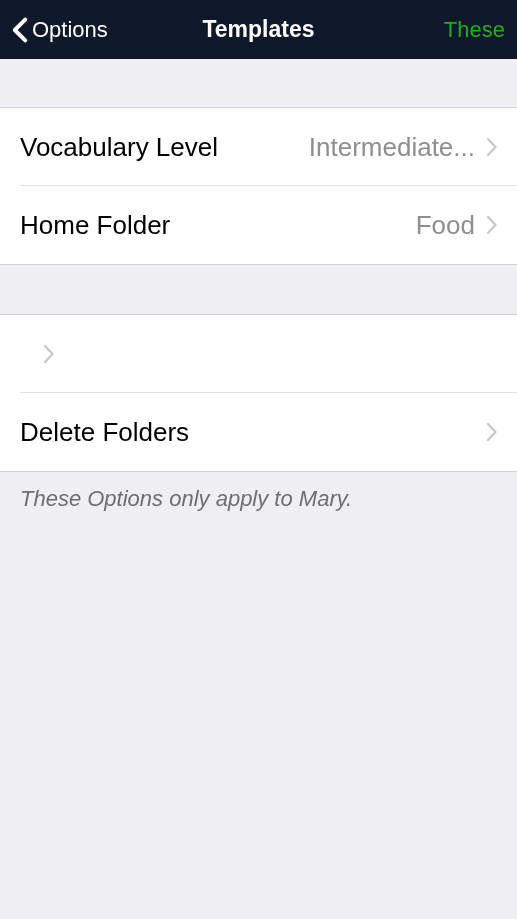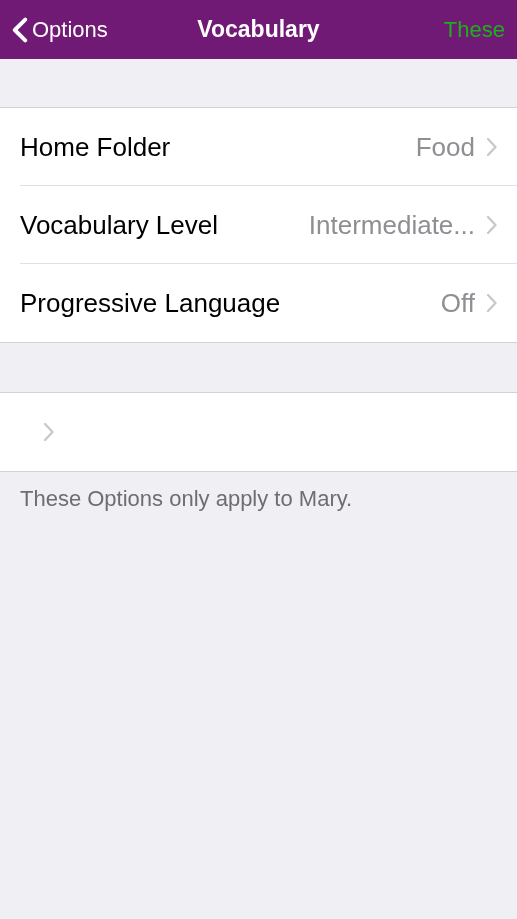--- a/index.html
+++ b/index.html
@@ -9,21 +9,21 @@
       -webkit-font-smoothing: antialiased;
     }
     body {
       font-family: -apple-system, BlinkMacSystemFont, "Helvetica Neue", Helvetica, Arial, sans-serif;
       background-color: #efeff4;
       width: 517px;
       height: 919px;
       overflow: hidden;
     }
     .navbar {
-      background-color: #701a75;
+      background-color: #0f172a;
       height: 59px;
       display: flex;
       align-items: center;
       justify-content: space-between;
       padding: 8px 12px;
       position: relative;
     }
     .navbar-back {
       display: flex;
       align-items: center;
@@ -103,65 +103,55 @@
       height: 18px;
       display: block;
     }
     .spacer-mid {
       height: 49px;
     }
     .footer-text {
       padding: 14px 20px;
       font-size: 22px;
       color: #6d6d72;
+      font-style: italic;
     }
   </style>
 </head>
 <body>
 
 <div class="navbar">
   <div class="navbar-back">
     <svg viewBox="0 0 12 20" fill="none">
       <path d="M10 2 L2 10 L10 18" stroke="#ffffff" stroke-width="3" stroke-linecap="round" stroke-linejoin="round"></path>
     </svg>
     <span>Options</span>
   </div>
-  <div class="navbar-title">Vocabulary</div>
+  <div class="navbar-title">Templates</div>
   <div class="navbar-help">These</div>
 </div>
 
 <div class="spacer-top"></div>
 
 <div class="list-section">
-  <div class="list-row">
-    <div class="row-label">Home Folder</div>
-    <div class="row-right">
-      <div class="row-value">Food</div>
-      <div class="chevron">
-        <svg viewBox="0 0 10 18">
-            <path d="M1 1 L8.5 9 L1 17" stroke="#c7c7cc" stroke-width="2.2" fill="none" stroke-linecap="round" stroke-linejoin="round"></path>
-          </svg>
-      </div>
-    </div>
-  </div>
   <div class="list-row">
     <div class="row-label">Vocabulary Level</div>
     <div class="row-right">
       <div class="row-value">Intermediate...</div>
       <div class="chevron">
         <svg viewBox="0 0 10 18">
             <path d="M1 1 L8.5 9 L1 17" stroke="#c7c7cc" stroke-width="2.2" fill="none" stroke-linecap="round" stroke-linejoin="round"></path>
           </svg>
       </div>
     </div>
   </div>
   <div class="list-row">
-    <div class="row-label">Progressive Language</div>
+    <div class="row-label">Home Folder</div>
     <div class="row-right">
-      <div class="row-value">Off</div>
+      <div class="row-value">Food</div>
       <div class="chevron">
         <svg viewBox="0 0 10 18">
             <path d="M1 1 L8.5 9 L1 17" stroke="#c7c7cc" stroke-width="2.2" fill="none" stroke-linecap="round" stroke-linejoin="round"></path>
           </svg>
       </div>
     </div>
   </div>
 </div>
 
 <div class="spacer-mid"></div>
@@ -169,15 +159,25 @@
 <div class="list-section">
   <div class="list-row">
     <div class="row-right">
       <div class="chevron">
         <svg viewBox="0 0 10 18">
             <path d="M1 1 L8.5 9 L1 17" stroke="#c7c7cc" stroke-width="2.2" fill="none" stroke-linecap="round" stroke-linejoin="round"></path>
           </svg>
       </div>
     </div>
   </div>
+  <div class="list-row">
+    <div class="row-label">Delete Folders</div>
+    <div class="row-right">
+      <div class="chevron">
+        <svg viewBox="0 0 10 18">
+            <path d="M1 1 L8.5 9 L1 17" stroke="#c7c7cc" stroke-width="2.2" fill="none" stroke-linecap="round" stroke-linejoin="round"></path>
+          </svg>
+      </div>
+    </div>
+  </div>
 </div>
 
 <div class="footer-text">These Options only apply to Mary.</div>
 
 </body></html>

